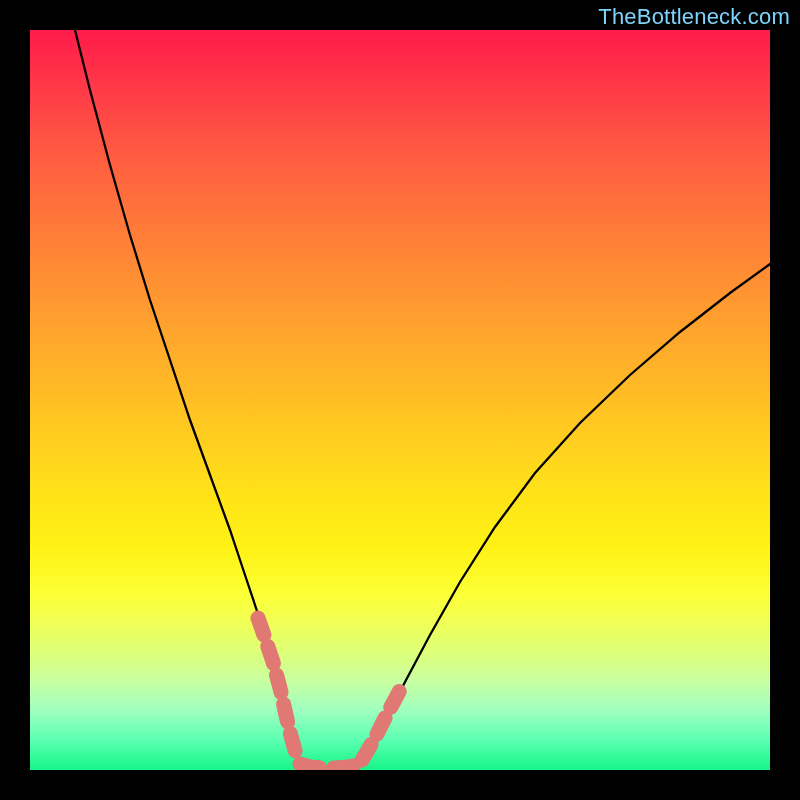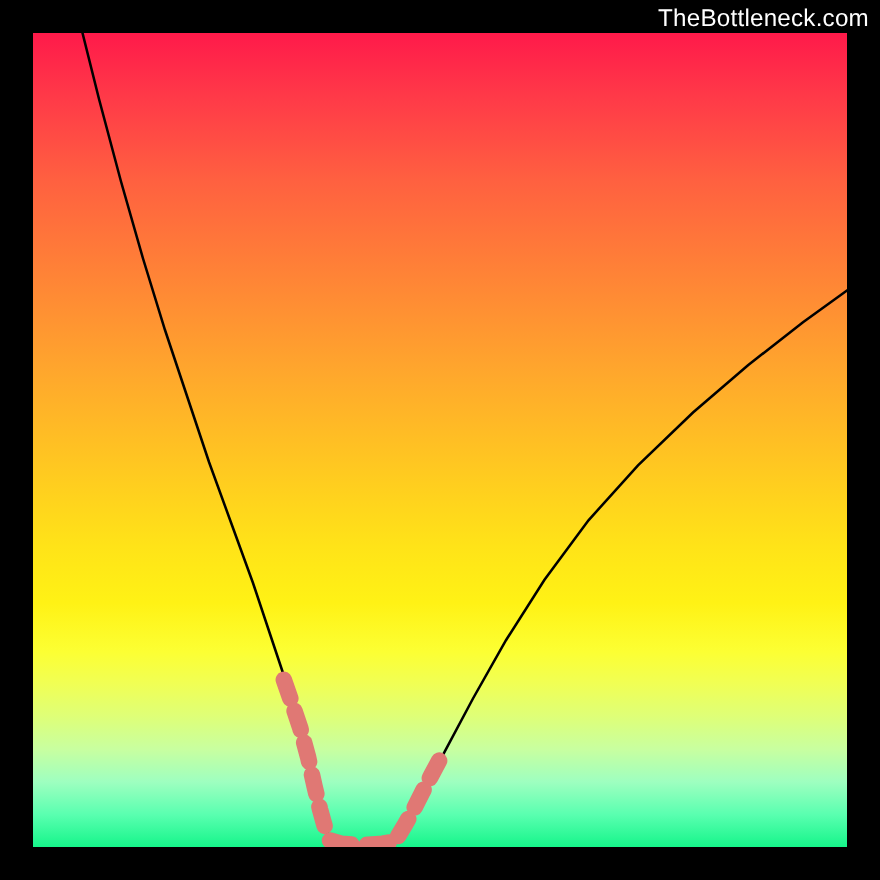--- a/index.html
+++ b/index.html
@@ -13,21 +13,21 @@
   .frame {
     width: 800px;
     height: 800px;
     background: #000;
     position: relative;
   }
   .watermark {
     position: absolute;
     top: 4px;
     right: 10px;
-    color: #ffffff;
+    color: #7dd3fc;
     font-size: 22px;
     font-weight: 500;
     letter-spacing: 0.2px;
     z-index: 50;
   }
   .plot {
     position: absolute;
     left: 30px;
     top: 30px;
     width: 740px;

